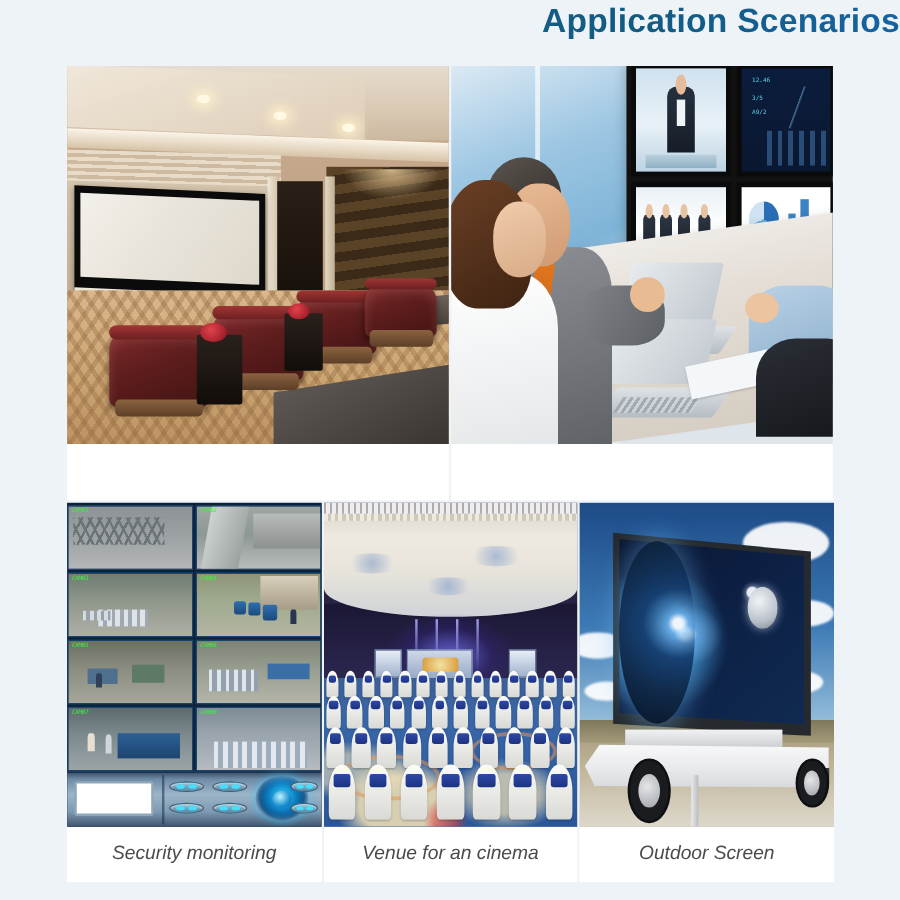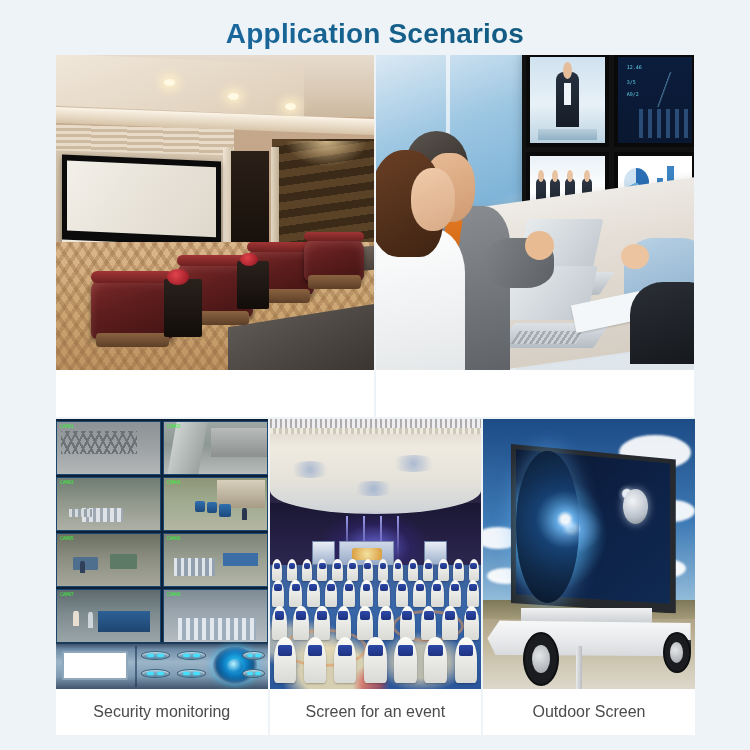--- a/index.html
+++ b/index.html
@@ -6,42 +6,41 @@
   html,body { width:750px; height:750px; }
   body {
     background:#eef3f8;
     font-family:"Liberation Sans", sans-serif;
     overflow:hidden;
   }
 
   
   .page-title{
     width:750px;
-    text-align:center;
+    text-align:right;
     padding-top:2px;
     font-size:28px;
     font-weight:bold;
     letter-spacing:.2px;
     background:linear-gradient(100deg,#1b6fc0 0%,#1d6ba9 18%,#16628f 45%,#125a80 70%,#1663a2 100%);
     -webkit-background-clip:text;
     background-clip:text;
     color:transparent;
-    margin-top:16px;
     -webkit-text-fill-color:transparent;
   }
 
   
   .gallery{
     position:absolute;
     left:56px; top:55px;
     width:639px; height:680px;
   }
   .row{ display:flex; width:100%; }
   .row1{ height:362px; gap:2px; }
-  .row2{ height:316px; gap:2px; margin-top:2px;}
+  .row2{ height:316px; gap:2px; margin-top:2px;font-style:italic;}
 
   .card{ background:#fff; display:flex; flex-direction:column; }
   .card.half{ width:318px; }
   .card.third{ width:211.6px; }
 
   .photo{ position:relative; overflow:hidden; width:100%; }
   .row1 .photo{ height:315px; }
   .row2 .photo{ height:270px; }
 
   .caption{
@@ -593,21 +592,21 @@
             <div class="vchair" style="width:11%;height:46px"></div>
               <div class="vchair" style="width:11%;height:46px"></div>
             <div class="vchair" style="width:11%;height:46px"></div>
               <div class="vchair" style="width:11%;height:46px"></div>
             <div class="vchair" style="width:11%;height:46px"></div>
               <div class="vchair" style="width:11%;height:46px"></div>
             <div class="vchair" style="width:11%;height:46px"></div>
           </div>
         </div>
       </div>
-      <div class="caption">Screen for an event</div>
+      <div class="caption">Venue for an cinema</div>
     </div>
 
     <div class="card third">
       <div class="photo outd">
         <div class="cloud" style="right:2%;top:6%;width:34%;height:13%"></div>
         <div class="cloud" style="right:14%;top:14%;width:24%;height:9%"></div>
         <div class="cloud" style="right:0%;top:30%;width:22%;height:8%"></div>
         <div class="cloud" style="left:-4%;top:40%;width:22%;height:8%"></div>
         <div class="cloud" style="left:2%;top:55%;width:18%;height:6%"></div>
         <div class="cloud" style="right:4%;top:52%;width:20%;height:7%"></div>

